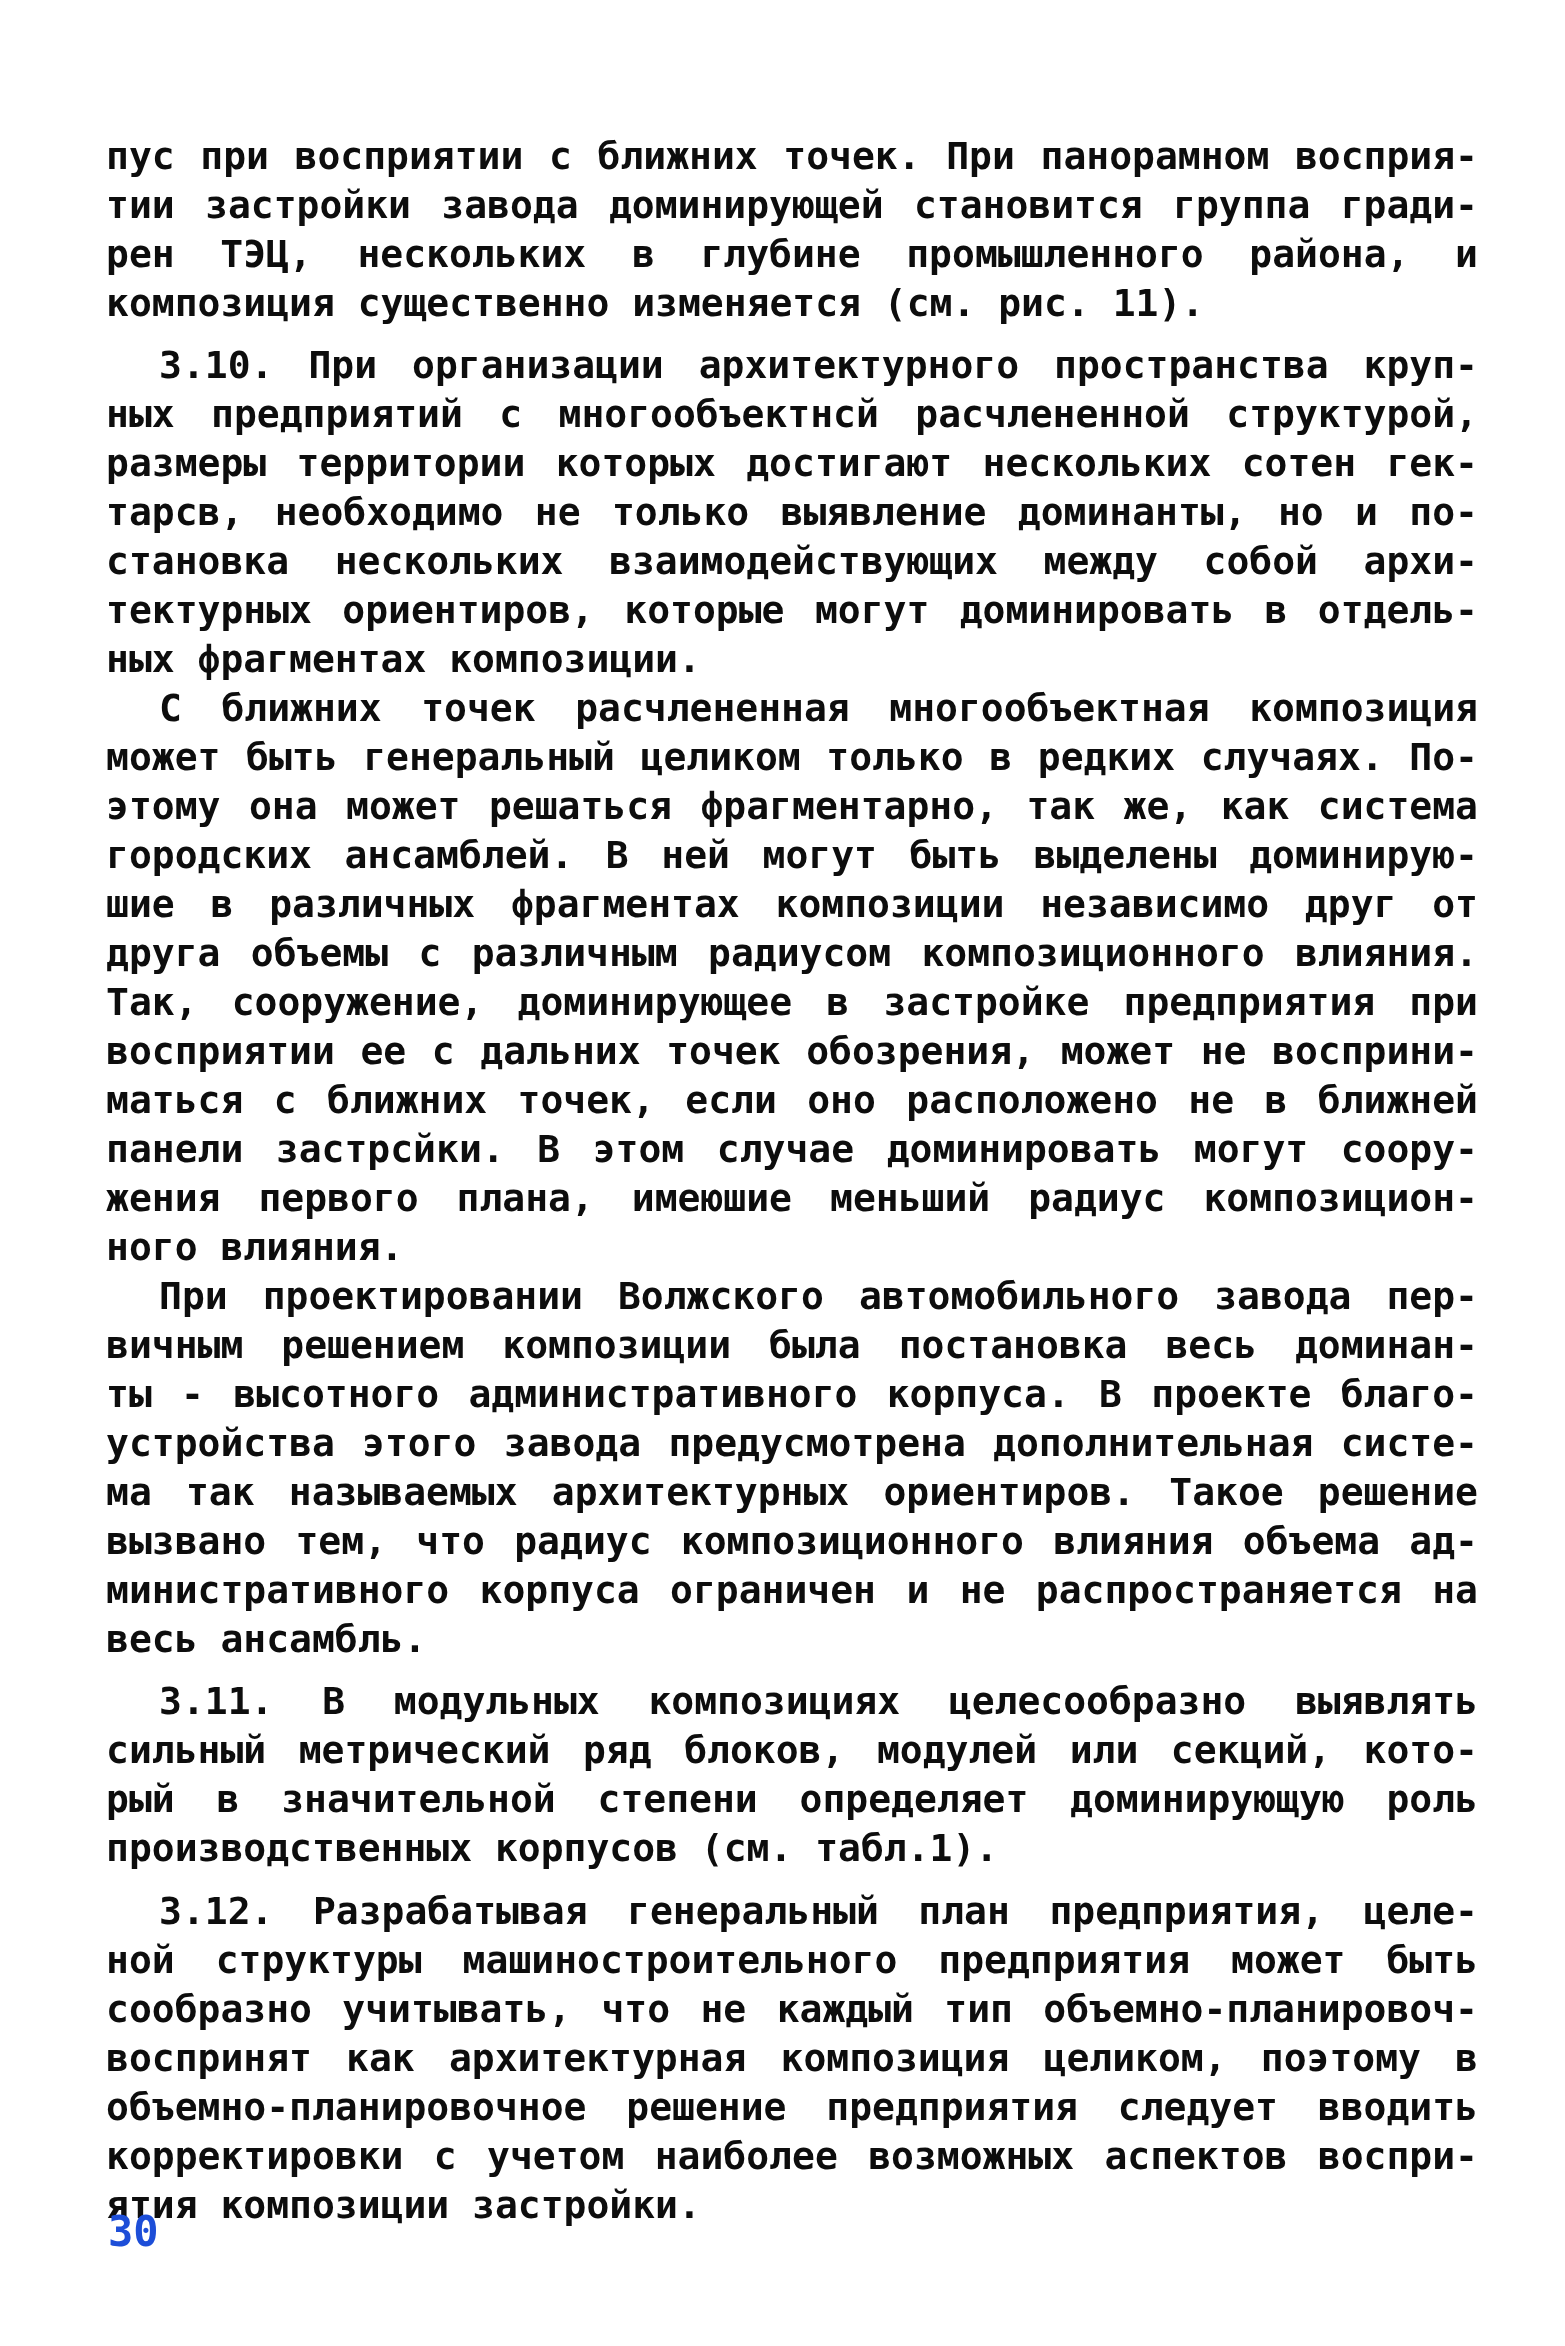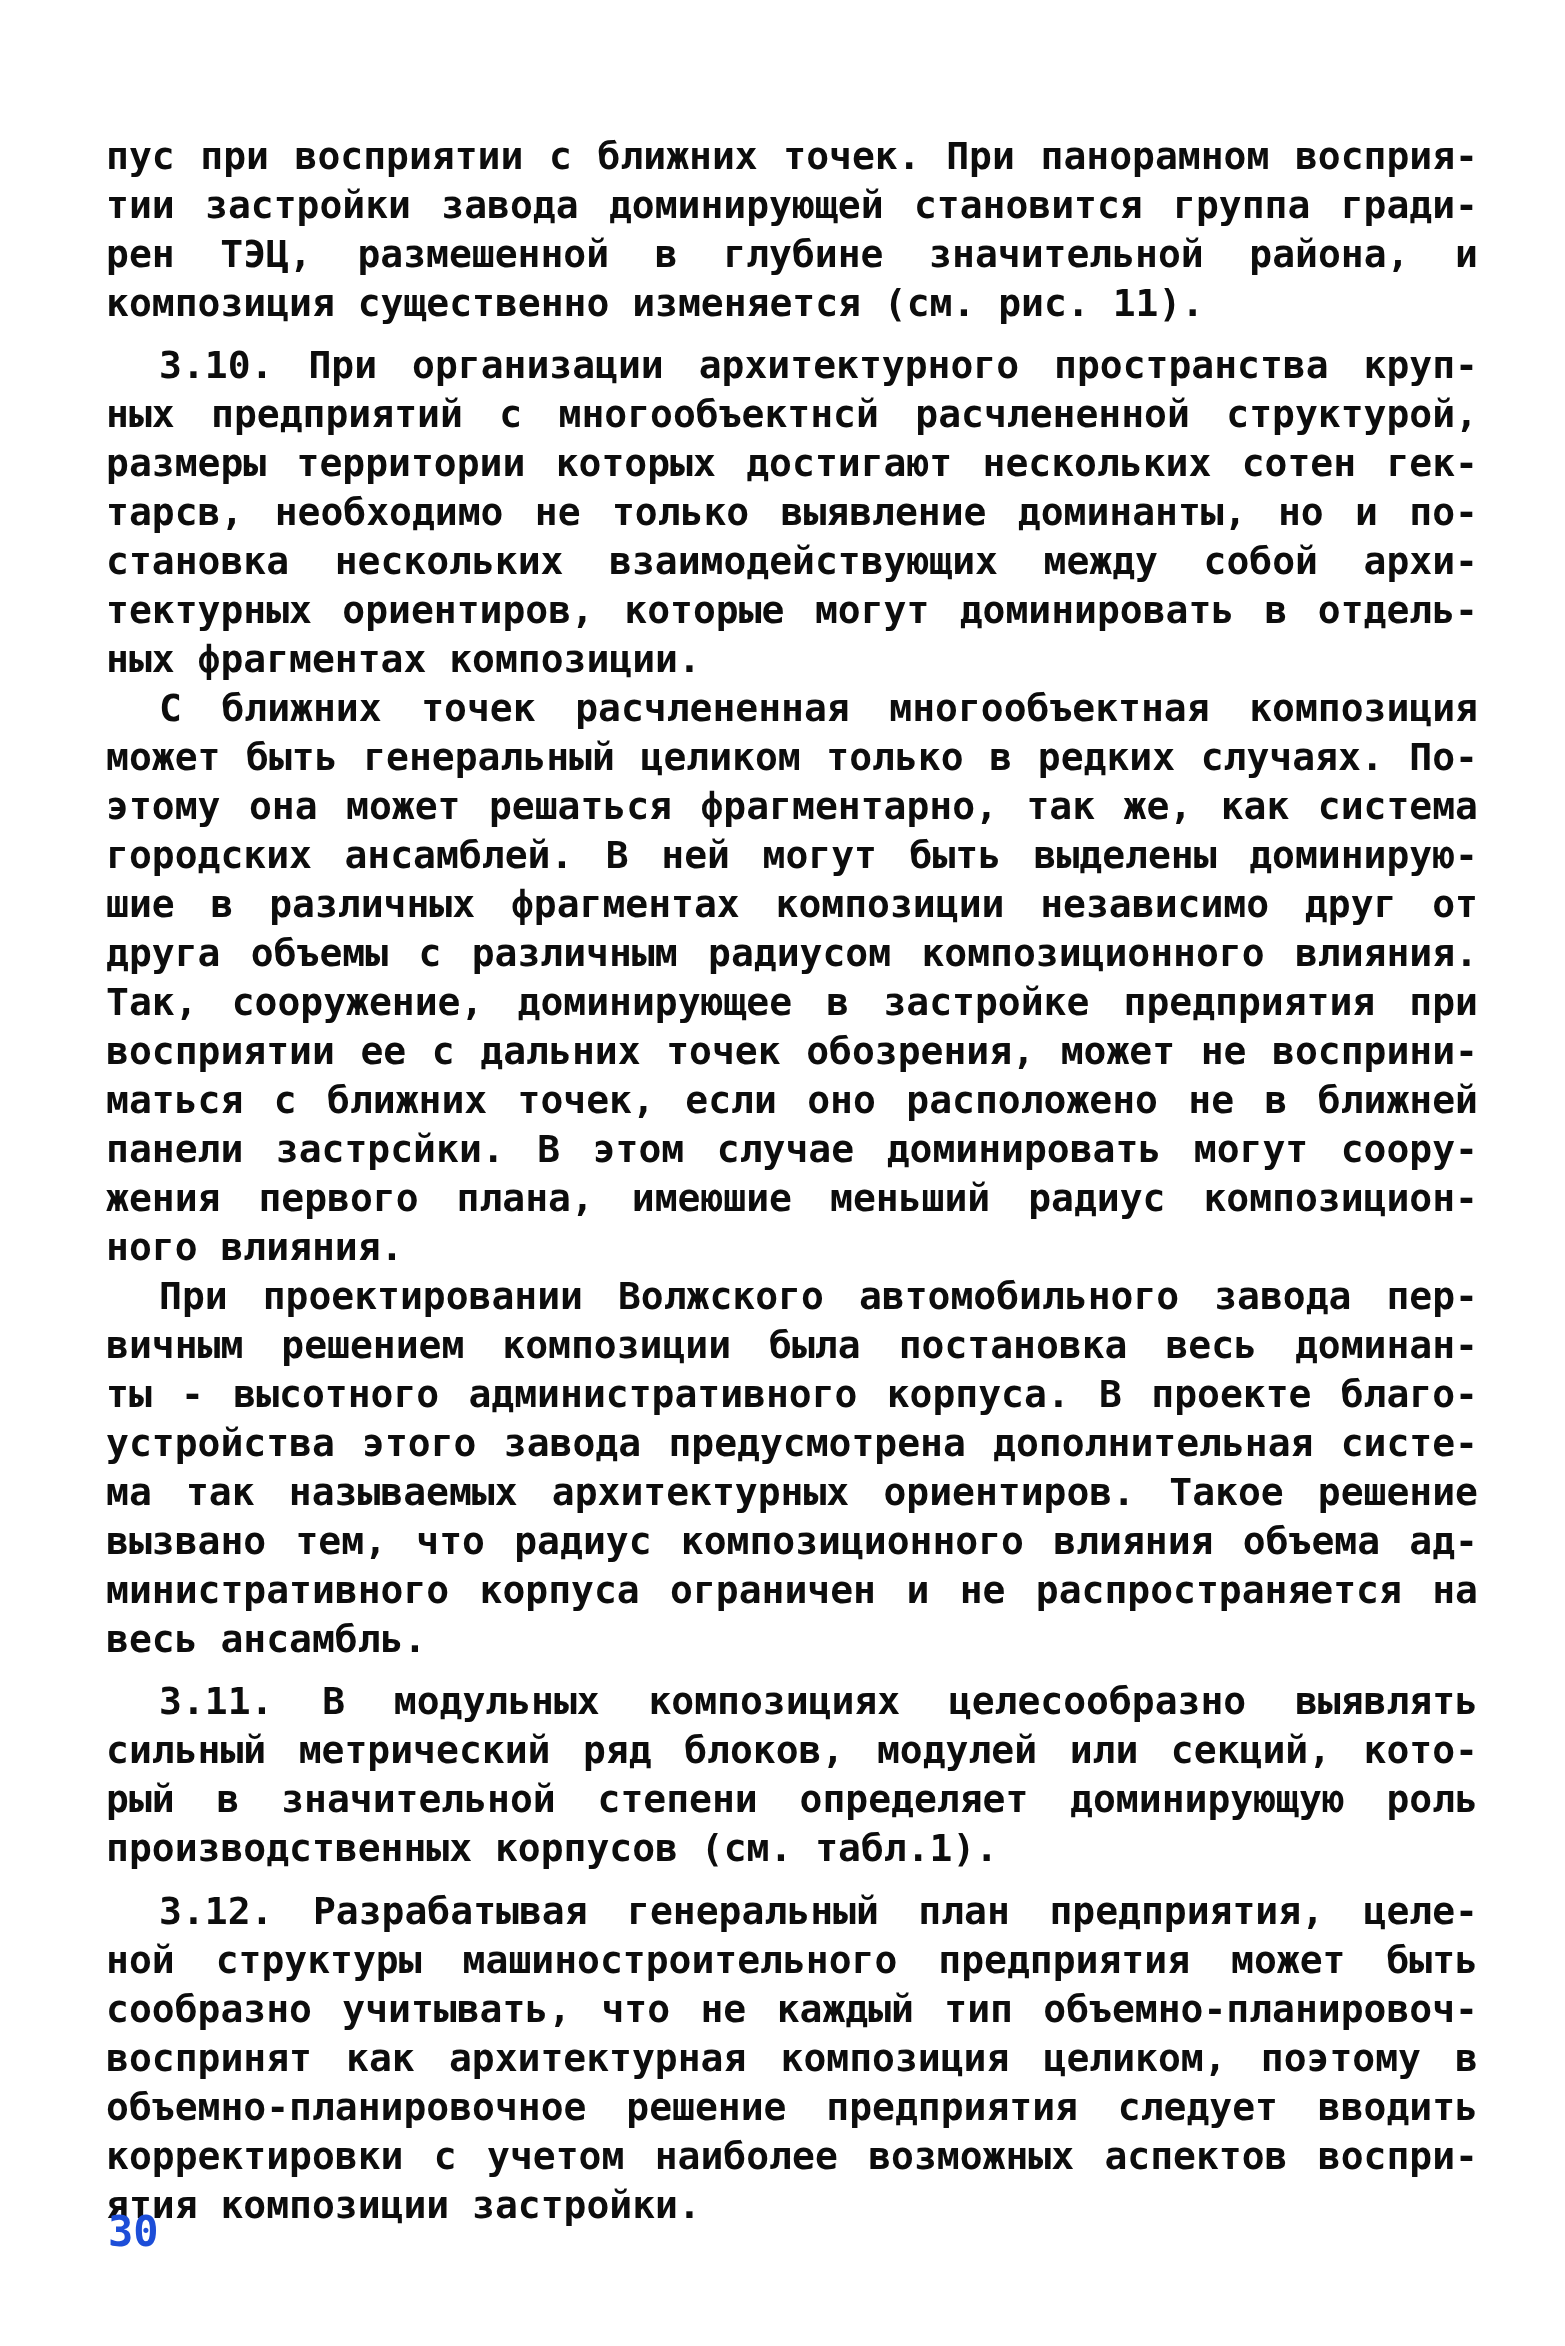--- a/index.html
+++ b/index.html
@@ -60,21 +60,21 @@
   }
 </style>
 </head>
 <body>
 
 <div class="page">
   <div class="text-block" id="text-block">
       <div class="para">
         <div class="line">пус при восприятии с ближних точек. При панорамном восприя-</div>
         <div class="line">тии застройки завода доминирующей становится группа гради-</div>
-        <div class="line">рен ТЭЦ, размешенной в глубине значительной района, и</div>
+        <div class="line">рен ТЭЦ, нескольких в глубине промышленного района, и</div>
         <div class="line last">композиция существенно изменяется (см. рис. 11).</div>
       </div>
       <div class="para indent gap">
         <div class="line">3.10. При организации архитектурного пространства круп-</div>
         <div class="line">ных предприятий с многообъектнсй расчлененной структурой,</div>
         <div class="line">размеры территории которых достигают нескольких сотен гек-</div>
         <div class="line">тарсв, необходимо не только выявление доминанты, но и по-</div>
         <div class="line">становка нескольких взаимодействующих между собой архи-</div>
         <div class="line">тектурных ориентиров, которые могут доминировать в отдель-</div>
         <div class="line last">ных фрагментах композиции.</div>

